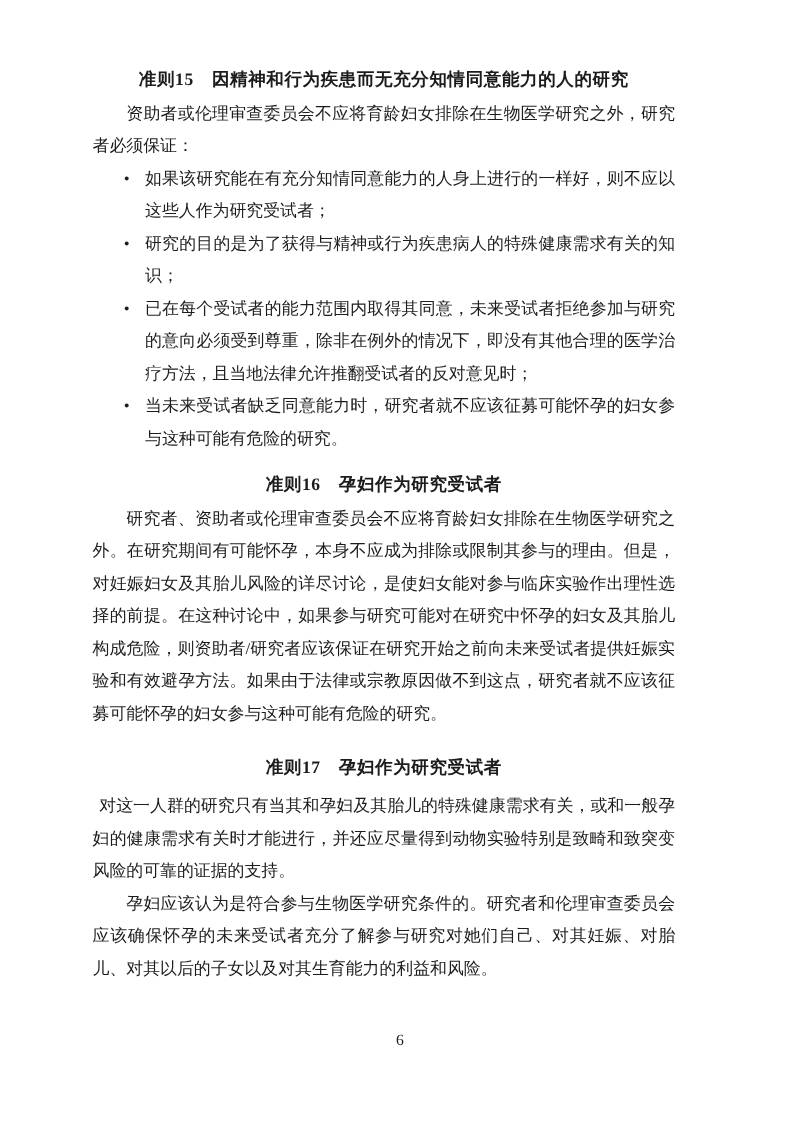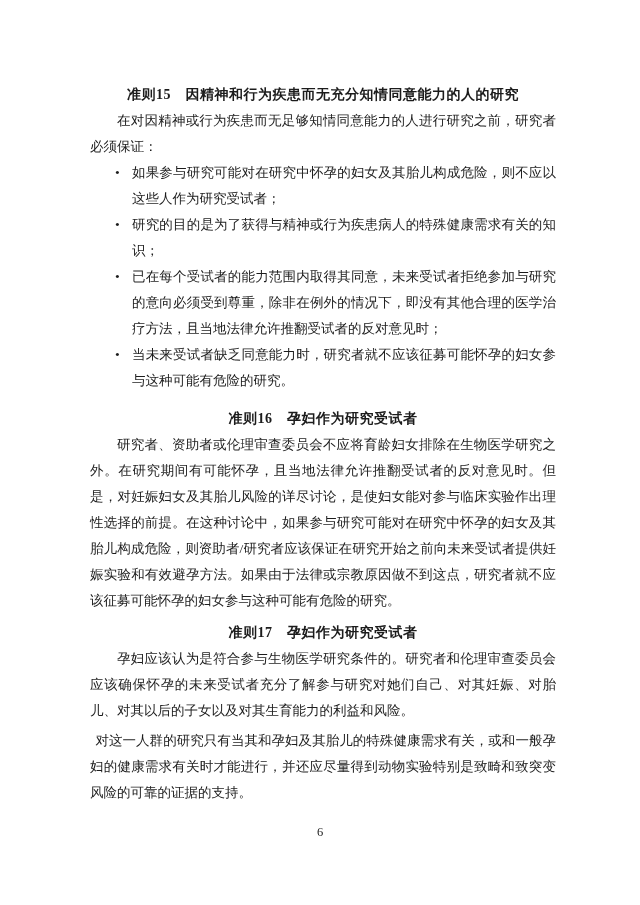--- a/index.html
+++ b/index.html
@@ -13,35 +13,35 @@
     height: 905px;
     margin: 0 auto;
     background: #ffffff;
     font-family: "Liberation Serif", "DejaVu Serif", serif;
     color: #1c1c1c;
     overflow: hidden;
   }
   .content {
     position: absolute;
     top: 0;
-    left: 90px;
+    left: 74px;
     width: 466px;
-    padding-top: 82px;
+    padding-top: 52px;
     box-sizing: content-box;
   }
   .heading {
     margin: 0;
     font-size: 14px;
     font-weight: bold;
     text-align: center;
     line-height: 26px;
     letter-spacing: 0.5px;
   }
   .heading-16 { margin-top: 12px; }
-  .heading-17 { margin-top: 6px; }
+  .heading-17 { margin-top: 18px; }
   .para {
     margin: 0;
     font-size: 13.5px;
     line-height: 26px;
     text-align: justify;
     text-indent: 2em;
   }
   .para.indent-small {
     text-indent: 0.4em;
     margin-top: 4px;
@@ -76,48 +76,48 @@
   }
 </style>
 </head>
 <body>
 
 <div class="page">
   <div class="content">
 
     <section>
       <h2 class="heading">准则15　因精神和行为疾患而无充分知情同意能力的人的研究</h2>
-      <p class="para">在对因精神或行为疾患而无足够知情同意能力的人进行研究之前，研究者必须保证：</p>
+      <p class="para">资助者或伦理审查委员会不应将育龄妇女排除在生物医学研究之外，研究者必须保证：</p>
       <ul class="bullets">
         <li>
           <span class="marker">•</span>
-          <span>如果参与研究可能对在研究中怀孕的妇女及其胎儿构成危险，则不应以这些人作为研究受试者；</span>
+          <span>如果该研究能在有充分知情同意能力的人身上进行的一样好，则不应以这些人作为研究受试者；</span>
         </li>
         <li>
           <span class="marker">•</span>
           <span>研究的目的是为了获得与精神或行为疾患病人的特殊健康需求有关的知识；</span>
         </li>
         <li>
           <span class="marker">•</span>
           <span>已在每个受试者的能力范围内取得其同意，未来受试者拒绝参加与研究的意向必须受到尊重，除非在例外的情况下，即没有其他合理的医学治疗方法，且当地法律允许推翻受试者的反对意见时；</span>
         </li>
         <li>
           <span class="marker">•</span>
           <span>当未来受试者缺乏同意能力时，研究者就不应该征募可能怀孕的妇女参与这种可能有危险的研究。</span>
         </li>
       </ul>
     </section>
 
     <section>
       <h2 class="heading heading-16">准则16　孕妇作为研究受试者</h2>
-      <p class="para">研究者、资助者或伦理审查委员会不应将育龄妇女排除在生物医学研究之外。在研究期间有可能怀孕，且当地法律允许推翻受试者的反对意见时。但是，对妊娠妇女及其胎儿风险的详尽讨论，是使妇女能对参与临床实验作出理性选择的前提。在这种讨论中，如果参与研究可能对在研究中怀孕的妇女及其胎儿构成危险，则资助者/研究者应该保证在研究开始之前向未来受试者提供妊娠实验和有效避孕方法。如果由于法律或宗教原因做不到这点，研究者就不应该征募可能怀孕的妇女参与这种可能有危险的研究。</p>
+      <p class="para">研究者、资助者或伦理审查委员会不应将育龄妇女排除在生物医学研究之外。在研究期间有可能怀孕，本身不应成为排除或限制其参与的理由。但是，对妊娠妇女及其胎儿风险的详尽讨论，是使妇女能对参与临床实验作出理性选择的前提。在这种讨论中，如果参与研究可能对在研究中怀孕的妇女及其胎儿构成危险，则资助者/研究者应该保证在研究开始之前向未来受试者提供妊娠实验和有效避孕方法。如果由于法律或宗教原因做不到这点，研究者就不应该征募可能怀孕的妇女参与这种可能有危险的研究。</p>
     </section>
 
     <section>
       <h2 class="heading heading-17">准则17　孕妇作为研究受试者</h2>
+      <p class="para indent-small">对这一人群的研究只有当其和孕妇及其胎儿的特殊健康需求有关，或和一般孕妇的健康需求有关时才能进行，并还应尽量得到动物实验特别是致畸和致突变风险的可靠的证据的支持。</p>
       <p class="para">孕妇应该认为是符合参与生物医学研究条件的。研究者和伦理审查委员会应该确保怀孕的未来受试者充分了解参与研究对她们自己、对其妊娠、对胎儿、对其以后的子女以及对其生育能力的利益和风险。</p>
-      <p class="para indent-small">对这一人群的研究只有当其和孕妇及其胎儿的特殊健康需求有关，或和一般孕妇的健康需求有关时才能进行，并还应尽量得到动物实验特别是致畸和致突变风险的可靠的证据的支持。</p>
     </section>
 
   </div>
 
   <div class="page-number">6</div>
 </div>
 
 </body></html>

